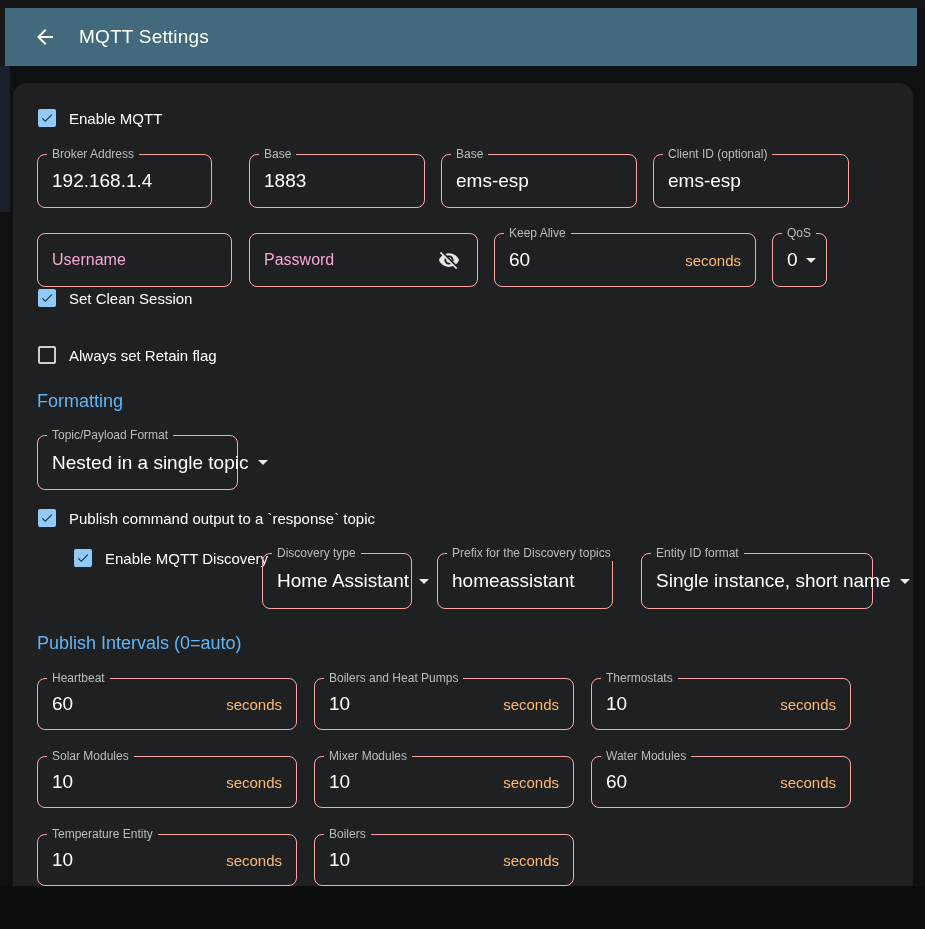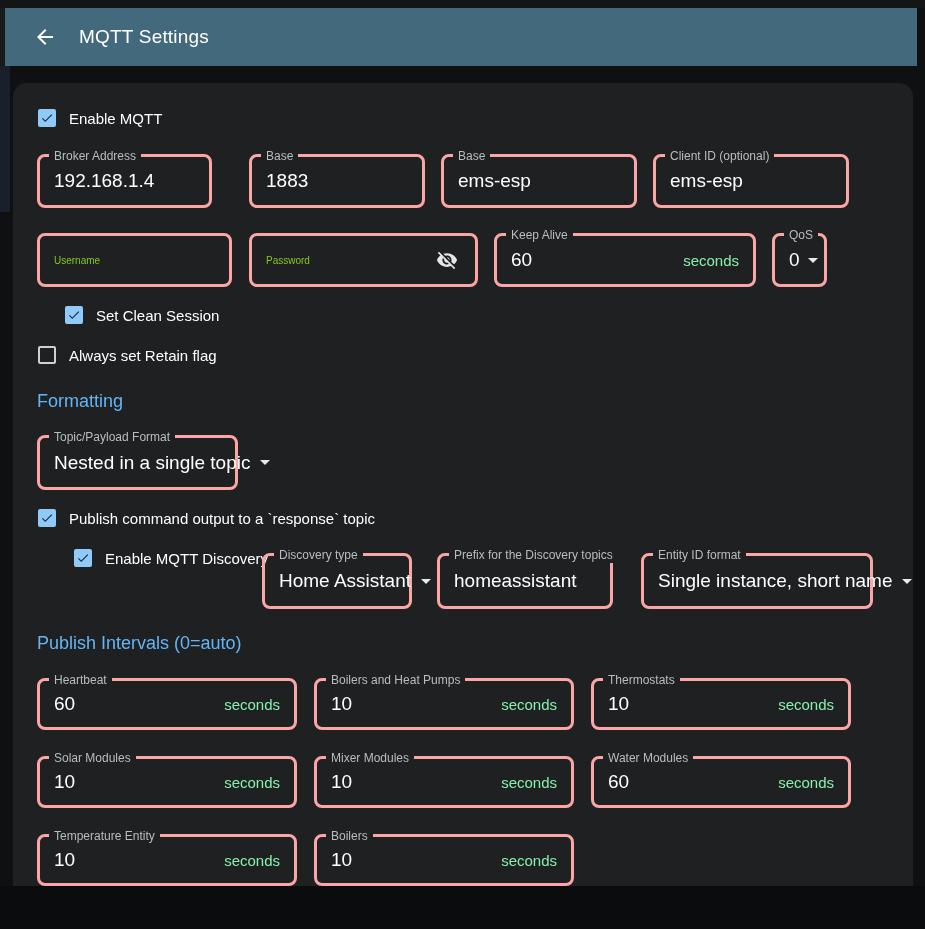--- a/index.html
+++ b/index.html
@@ -17,27 +17,27 @@
             display:flex; align-items:center; padding:0 16px; }
   .back-btn { width:40px; height:40px; border:none; background:transparent; cursor:pointer;
               display:flex; align-items:center; justify-content:center; border-radius:50%; margin-left:4px; }
   .back-btn svg { width:24px; height:24px; fill:#ffffff; }
   .appbar-title { color:#ffffff; font-size:19px; font-weight:500; letter-spacing:.2px; margin-left:14px; }
 
   
   .card { position:absolute; left:13px; top:83px; width:900px; height:822px; background:#1f2022; border-radius:14px; }
 
   
-  .field { position:absolute; border:3px solid #fca5a5; border-radius:8px; height:54px; }
+  .field { position:absolute; border:1px solid #fca5a5; border-radius:8px; height:54px; }
   .flabel { position:absolute; top:-8px; left:9px; font-size:12px; color:#b9bdc0; background:#1f2022;
             padding:0 5px; line-height:15px; white-space:nowrap; }
   .fbody { display:flex; align-items:center; height:100%; padding:0 14px; gap:10px; }
   .fvalue { color:#ffffff; font-size:19px; white-space:nowrap; }
-  .fsuffix { color:#86efac; font-size:15px; margin-left:auto; }
-  .ph { color:#84cc16; font-size:10px; }
+  .fsuffix { color:#fdba74; font-size:15px; margin-left:auto; }
+  .ph { color:#f9a8d4; font-size:16px; }
   .sel-arrow { width:0; height:0; border-left:5px solid transparent; border-right:5px solid transparent;
                border-top:5px solid #e8eaec; flex:0 0 auto; }
   .eye-btn { margin-left:auto; width:28px; height:28px; border:none; background:transparent; cursor:pointer;
              display:flex; align-items:center; justify-content:center; }
   .eye-btn svg { width:22px; height:22px; fill:#e4e6e8; }
 
   
   .cbrow { position:absolute; display:flex; align-items:center; gap:13px; height:20px; cursor:pointer; }
   .cb { width:18px; height:18px; border-radius:2px; border:2px solid #cdd1d4; background:transparent;
         display:flex; align-items:center; justify-content:center; flex:0 0 auto; }
@@ -128,21 +128,21 @@
       </div>
     </div>
     <div class="field" style="left:759px; top:150px; width:55px;">
       <span class="flabel">QoS</span>
       <div class="fbody" style="padding:0 10px 0 14px; gap:8px;">
         <span class="fvalue">0</span>
         <span class="sel-arrow"></span>
       </div>
     </div>
 
-    <div class="cbrow" style="left:25px; top:222px;margin-left:27px;">
+    <div class="cbrow" style="left:25px; top:205px;">
       <span class="cb checked">
         <svg viewBox="0 0 24 24">
             <path d="M9 16.17 4.83 12l-1.42 1.41L9 19 21 7l-1.41-1.41z"></path>
           </svg>
       </span>
       <span class="cblabel">Set Clean Session</span>
     </div>
     <div class="cbrow" style="left:25px; top:262px;">
       <span class="cb">
         

